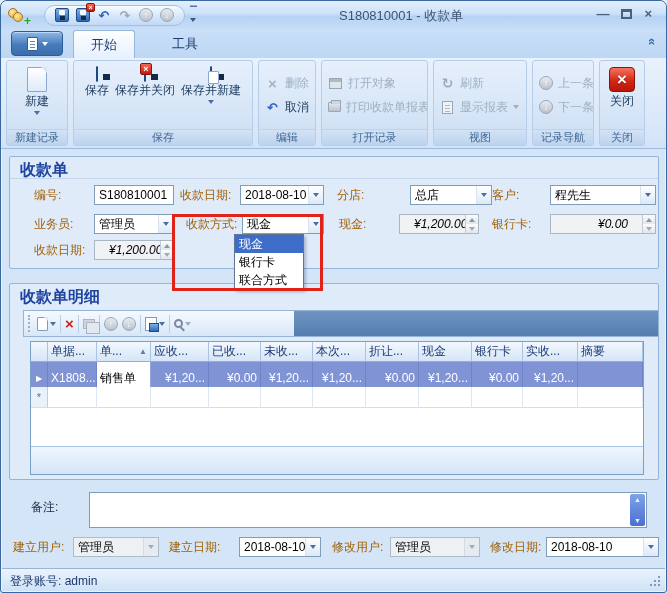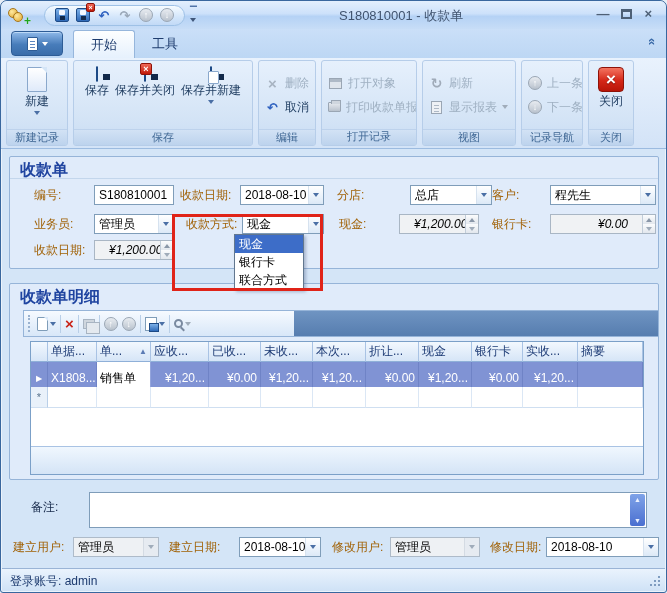--- a/index.html
+++ b/index.html
@@ -36,21 +36,21 @@
     background:linear-gradient(#8fb9e9,#477cba 55%,#3a6daa);border:1px solid #2d5c96;box-shadow:inset 0 1px 0 #bcd9f7;
     display:flex;align-items:center;justify-content:center;gap:4px;}
   .doc-ico{position:relative;width:11px;height:14px;background:#fff;border:1px solid #2d5c96;border-radius:1px;}
   .doc-ico::before{content:"";position:absolute;left:2px;right:2px;top:3px;height:1px;background:#5d87c0;box-shadow:0 3px 0 #5d87c0,0 6px 0 #5d87c0;}
   .tri{width:0;height:0;display:inline-block;}
   .td-white{border-left:3px solid transparent;border-right:3px solid transparent;border-top:4px solid #fff;}
   .td-blue{border-left:3px solid transparent;border-right:3px solid transparent;border-top:4px solid #4a6fa5;}
   .td-gray{border-left:3px solid transparent;border-right:3px solid transparent;border-top:4px solid #a0acba;}
   .tu-gray{border-left:3px solid transparent;border-right:3px solid transparent;border-bottom:4px solid #8a97a8;}
   .td-dk{border-left:3px solid transparent;border-right:3px solid transparent;border-top:4px solid #40577a;}
-  .tabs{display:flex;margin-left:72px;gap:0;}
+  .tabs{display:flex;margin-left:72px;gap:20px;}
   .tab{padding:5px 17px 4px;font-size:13px;color:#1e3c6e;cursor:default;}
   .tab.active{background:linear-gradient(#fdfeff,#e6f1fd);border:1px solid #96b6dc;border-bottom:none;border-radius:3px 3px 0 0;}
   .collapse-btn{position:absolute;right:10px;top:5px;color:#3a6aa8;font-size:13px;font-weight:bold;transform:rotate(90deg);}
   
   .ribbon{position:relative;height:91px;background:linear-gradient(#e9f2fd,#d3e3f7);border-bottom:1px solid #9cbbe0;
     display:flex;gap:5px;padding:2px 0 2px 5px;}
   .rgroup{border:1px solid #b6cde9;border-radius:3px;background:linear-gradient(#e6f0fc,#d4e4f6 68%,#c9dcf3);
     display:flex;flex-direction:column;overflow:hidden;}
   .rbody{flex:1;display:flex;align-items:stretch;justify-content:center;padding:2px 2px 0;}
   .rlabel{height:16px;line-height:15px;text-align:center;font-size:11px;color:#3f6794;
@@ -76,21 +76,21 @@
   .g-refresh{color:#a0abb9;font-size:14px;font-weight:bold;}
   .winobj-ico{width:13px;height:11px;border:1px solid #9aa6b4;background:#dfe5ec;position:relative;}
   .winobj-ico::before{content:"";position:absolute;left:0;right:0;top:0;height:3px;background:#aeb9c6;}
   .printer-ico{width:13px;height:10px;background:linear-gradient(#e6eaef,#b9c2cd);border:1px solid #9aa6b4;border-radius:1px;position:relative;}
   .printer-ico::before{content:"";position:absolute;left:2px;top:-3px;width:8px;height:3px;background:#cfd6de;border:1px solid #9aa6b4;border-bottom:none;}
   .report-ico{width:11px;height:13px;background:#eef1f5;border:1px solid #9aa6b4;position:relative;}
   .report-ico::before{content:"";position:absolute;left:2px;right:2px;top:3px;height:1px;background:#aeb9c6;box-shadow:0 3px 0 #aeb9c6,0 6px 0 #aeb9c6;}
   .closebtn-ico{width:26px;height:25px;border-radius:4px;background:linear-gradient(#f47460,#d42718 55%,#b81508);
     border:1px solid #8e1208;color:#fff;font-size:17px;font-weight:bold;line-height:23px;text-align:center;text-shadow:0 1px 1px #7e0e04;}
   
-  .g-newrec{width:62px;} .g-save{width:180px;} .g-edit{width:58px;} .g-open{width:96px;font-family:Liberation Mono, monospace;}
+  .g-newrec{width:62px;} .g-save{width:180px;} .g-edit{width:58px;} .g-open{width:107px;}
   .g-view{width:94px;} .g-nav{width:62px;} .g-close{width:46px;}
   
   .gb{position:absolute;background:#e0ebfa;border:1px solid #96b4d8;border-radius:2px;}
   .gb-title{position:absolute;left:10px;top:3px;font-size:16px;font-weight:bold;color:#1f44a0;}
   .gb-main{left:8px;top:155px;width:650px;height:113px;}
   .gb-main .titleline{position:absolute;left:0;right:0;top:21px;border-top:1px solid #c3d6ec;}
   .frow{position:absolute;left:0;right:0;height:20px;}
   .flabel{position:absolute;font-size:12px;color:#a16207;line-height:20px;white-space:nowrap;}
   .tfield{position:absolute;height:20px;background:#fff;border:1px solid #7f9db9;font-size:12px;line-height:18px;padding:0 4px;overflow:hidden;}
   .combo{position:absolute;height:20px;background:#fff;border:1px solid #7f9db9;display:flex;align-items:center;font-size:12px;}

